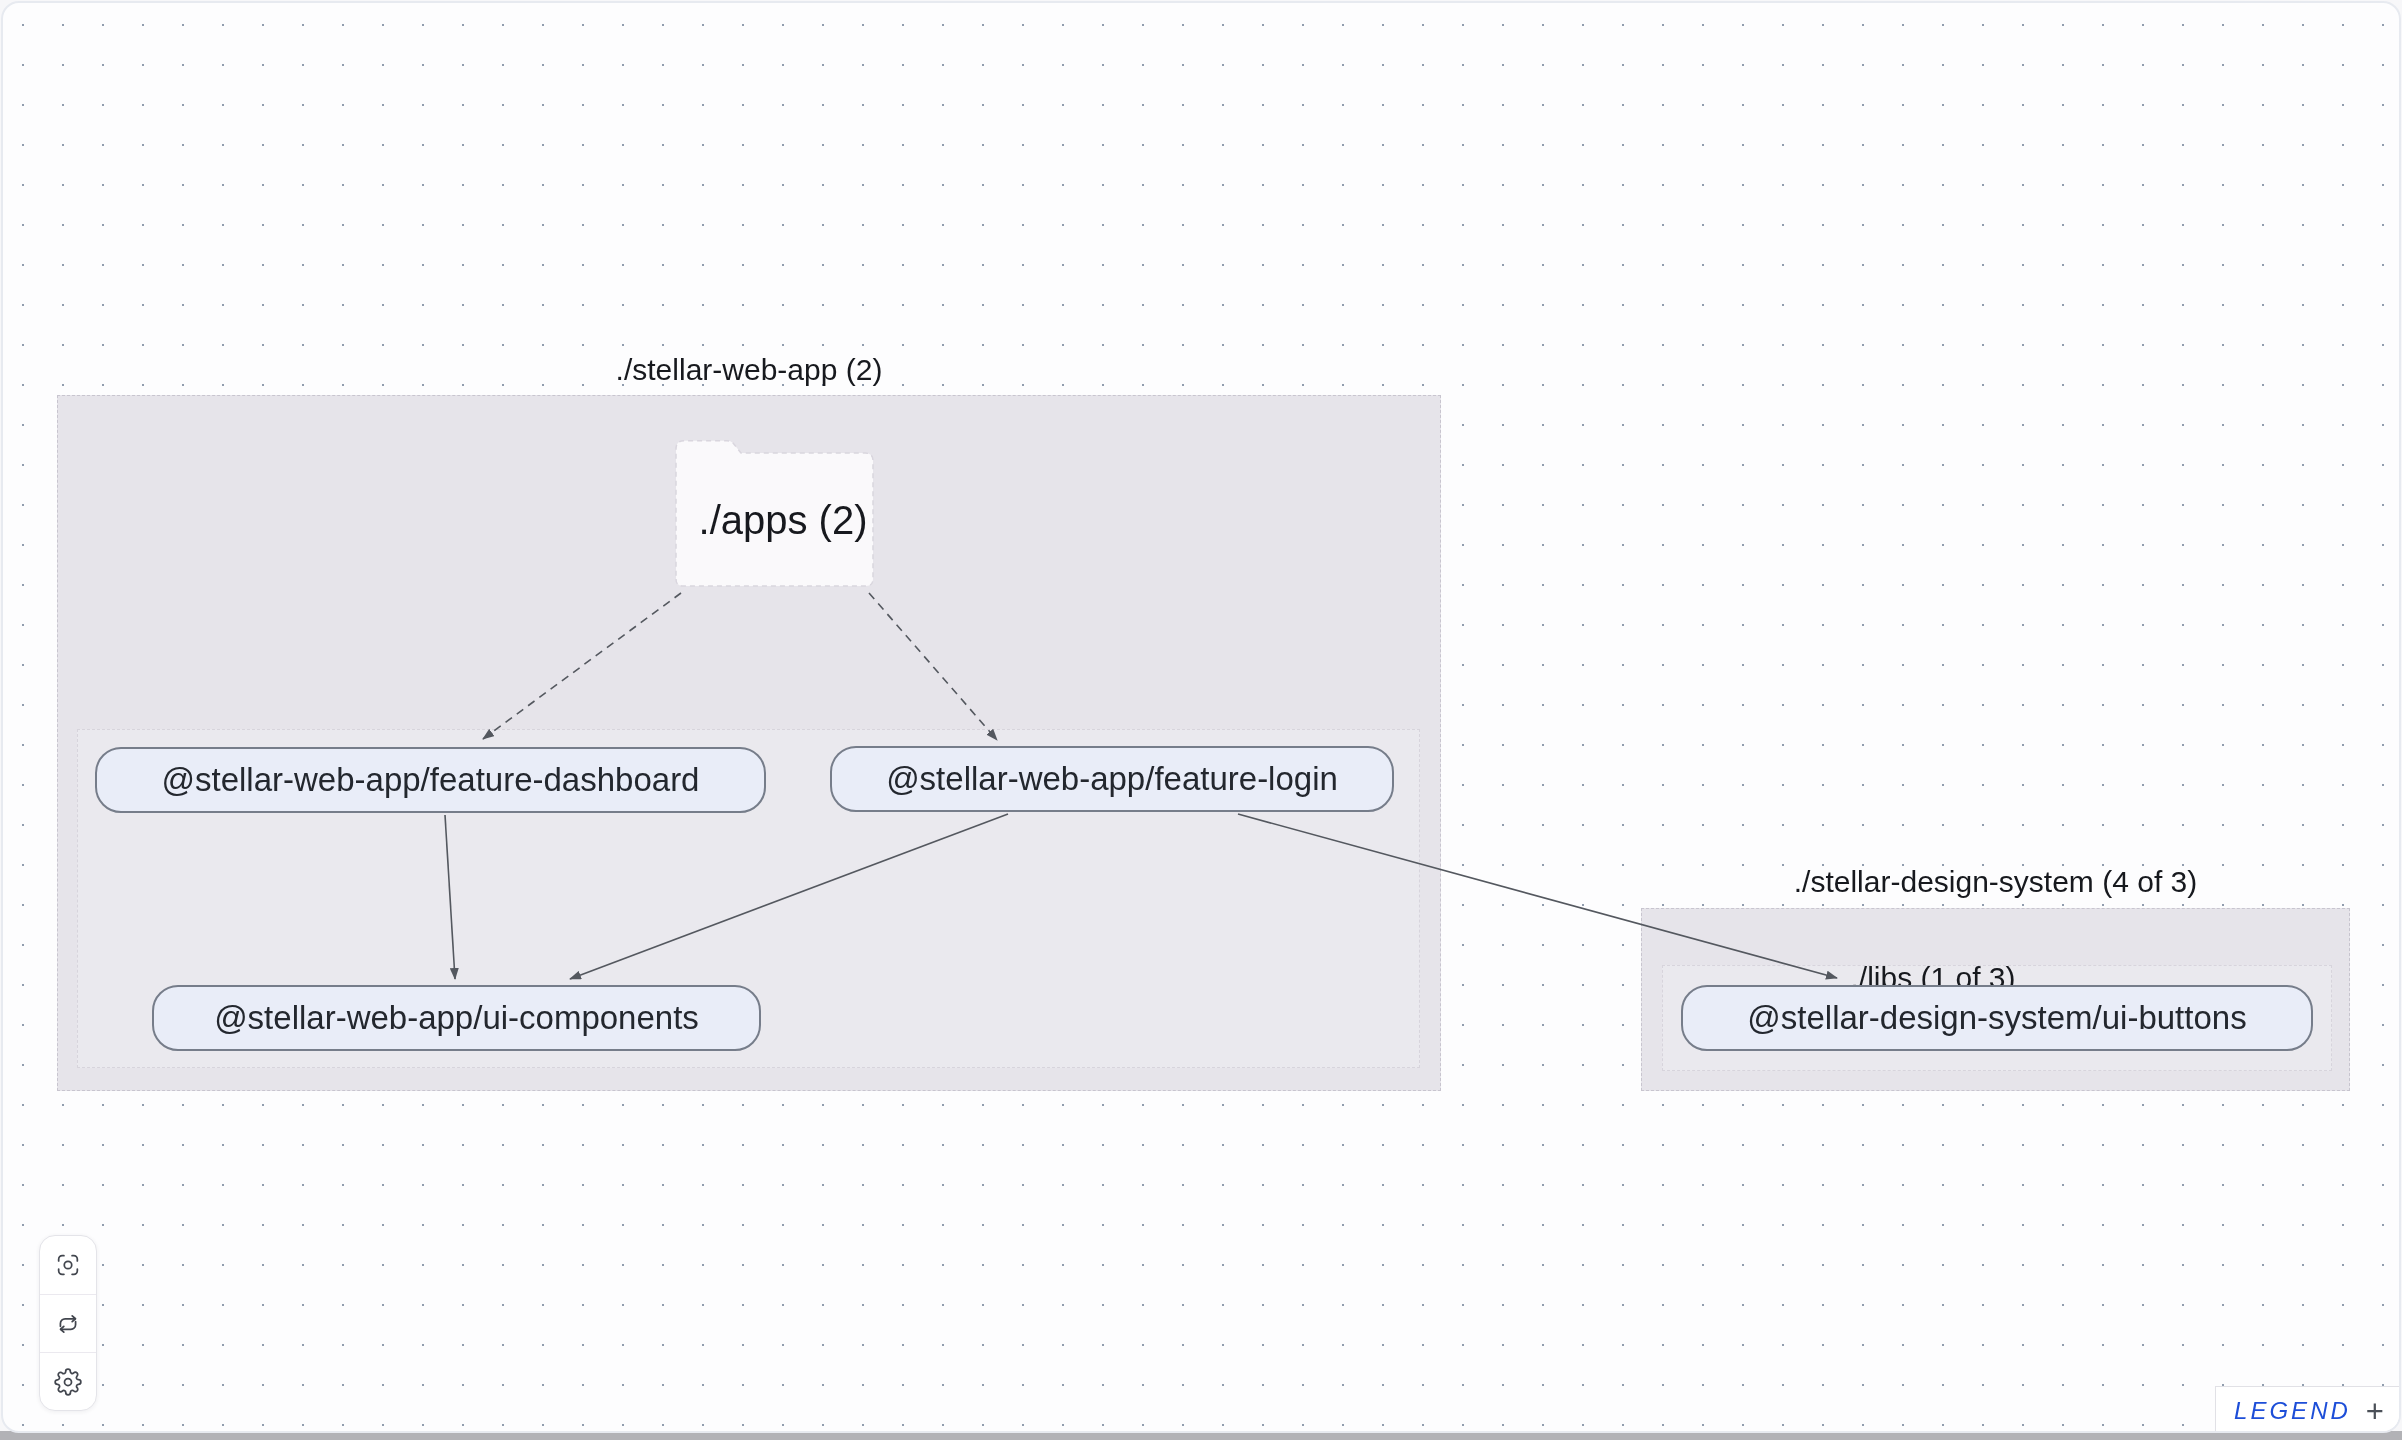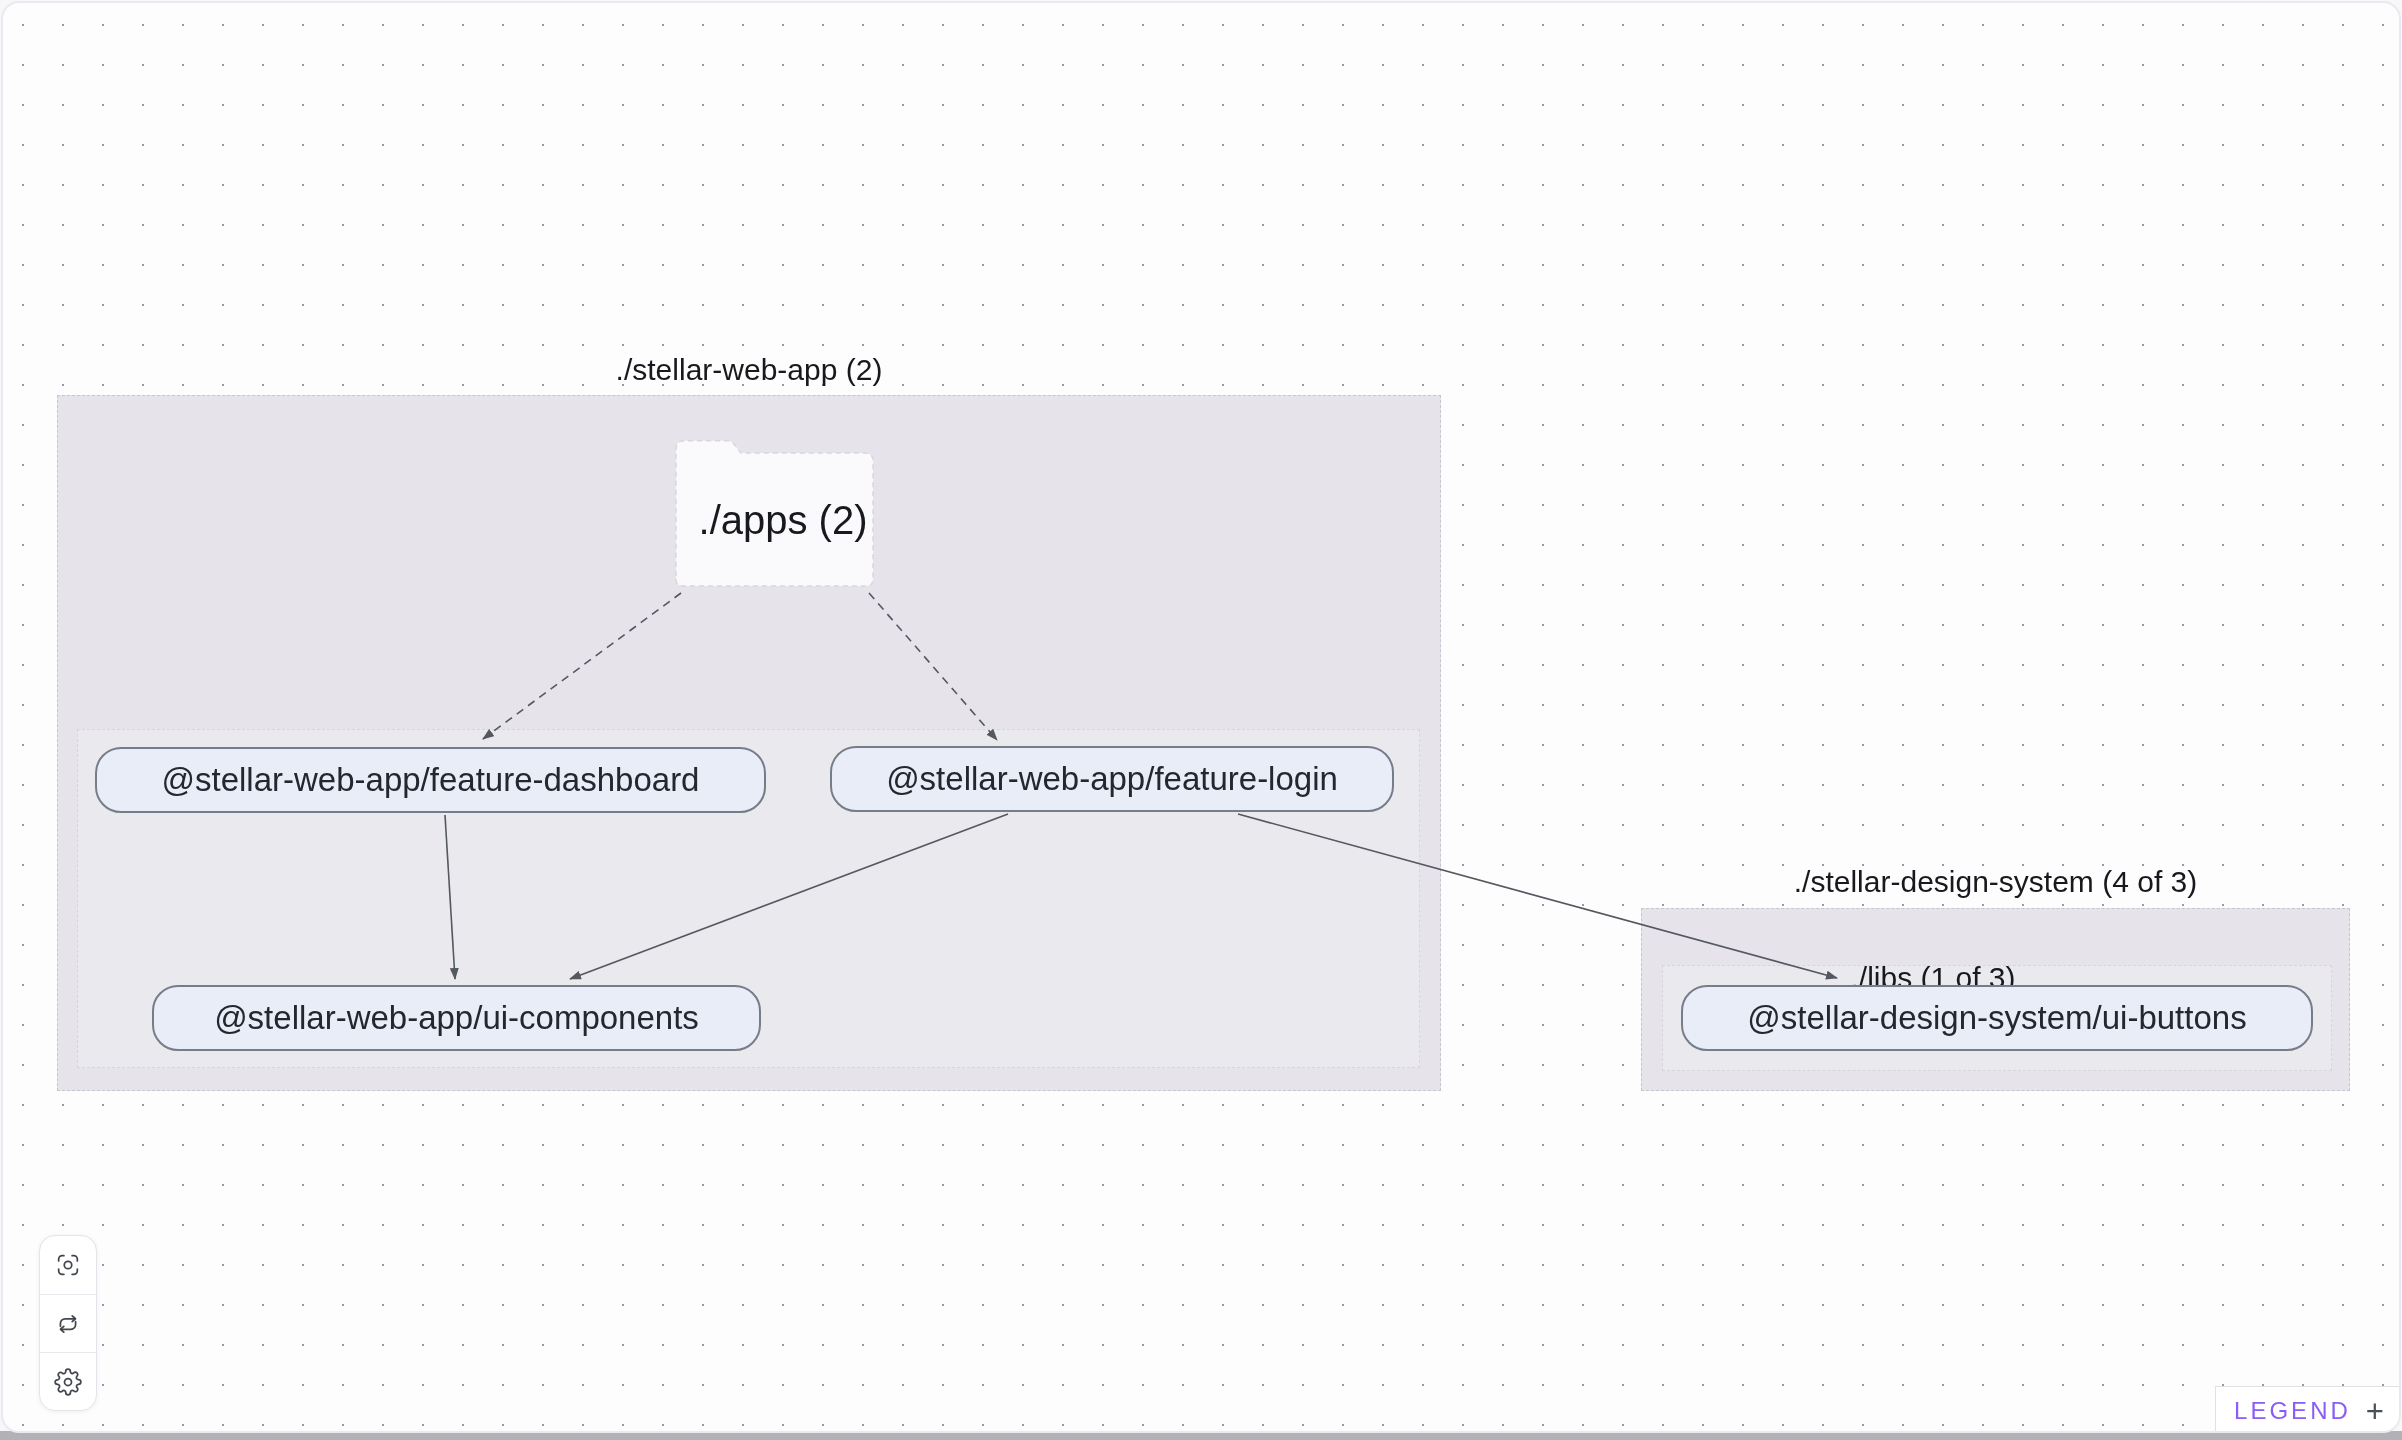--- a/index.html
+++ b/index.html
@@ -114,21 +114,21 @@
   .legend {
     position: absolute; left: 2212px; top: 1383px; width: 187px; height: 49px;
     background: #ffffff;
     border-top: 1px solid #e1e1e6;
     border-left: 1px solid #e1e1e6;
     border-bottom-right-radius: 16px;
     display: flex; align-items: center; justify-content: center; gap: 15px;
     cursor: pointer;
     z-index: 5;
   }
-  .legend-label { font-size: 24px; letter-spacing: 3px; color: #8b5cf6; }
+  .legend-label { font-size: 24px; letter-spacing: 3px; color: #1d4ed8; font-style: italic; }
   .legend-plus { font-size: 31px; font-weight: 300; color: #4b5058; line-height: 1; }
 </style>
 </head>
 <body>
 
 <div class="page">
   <div class="bottom-strip"></div>
 
   <div class="canvas">
 

